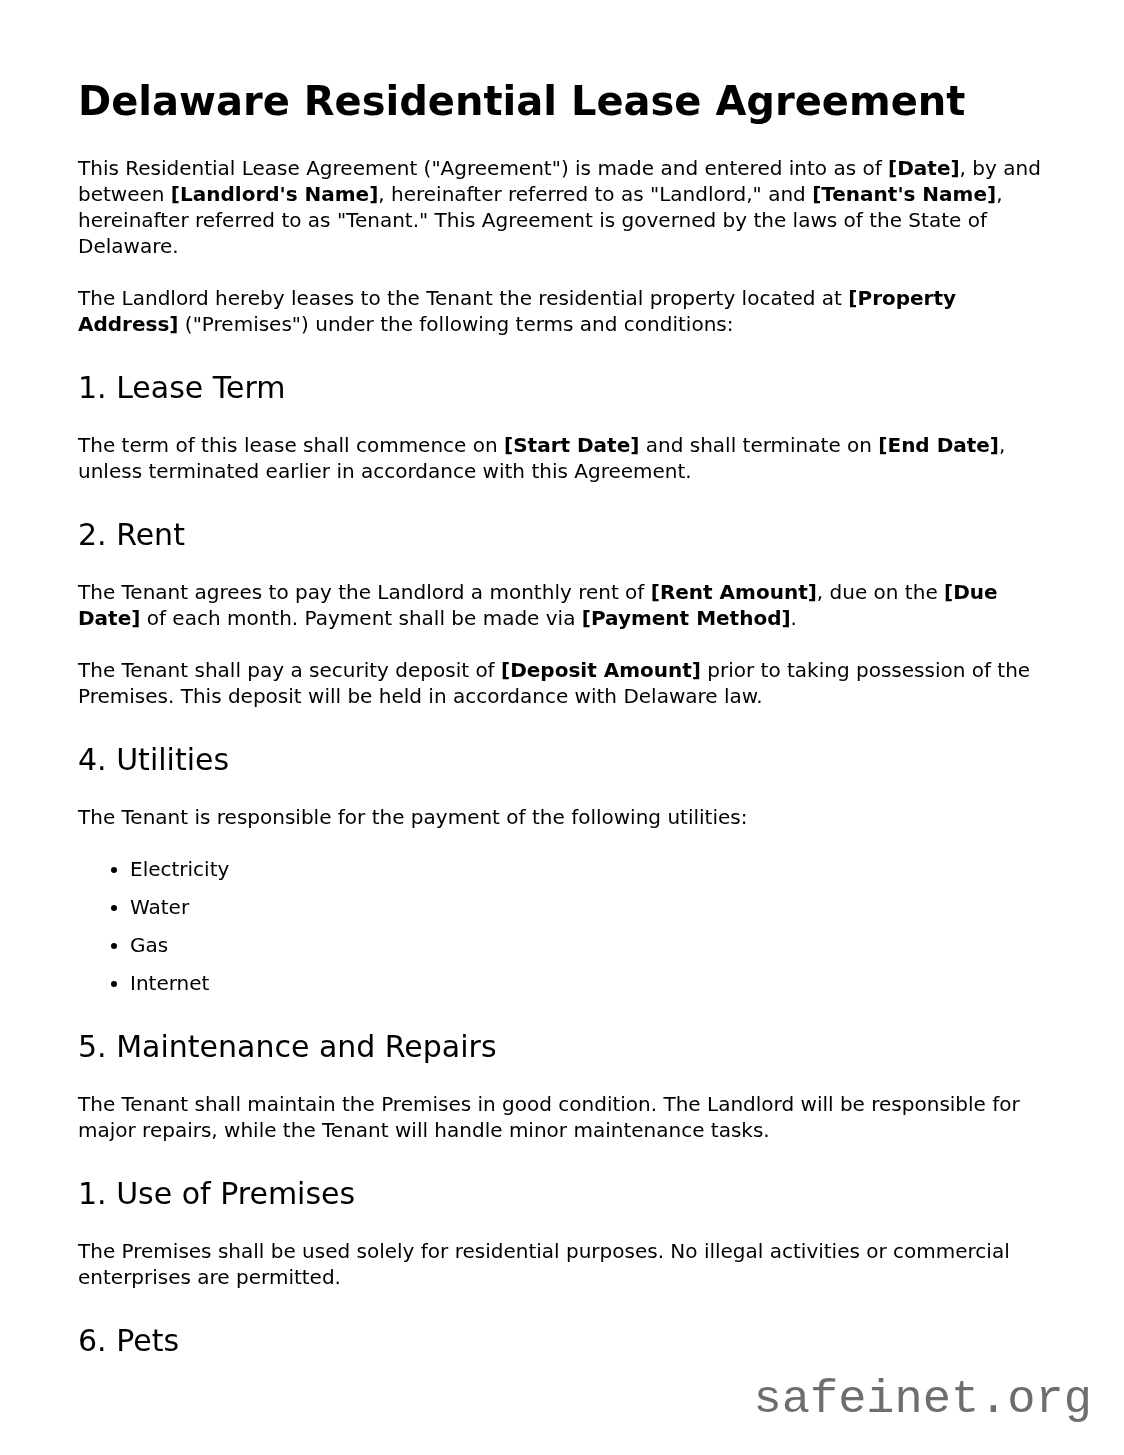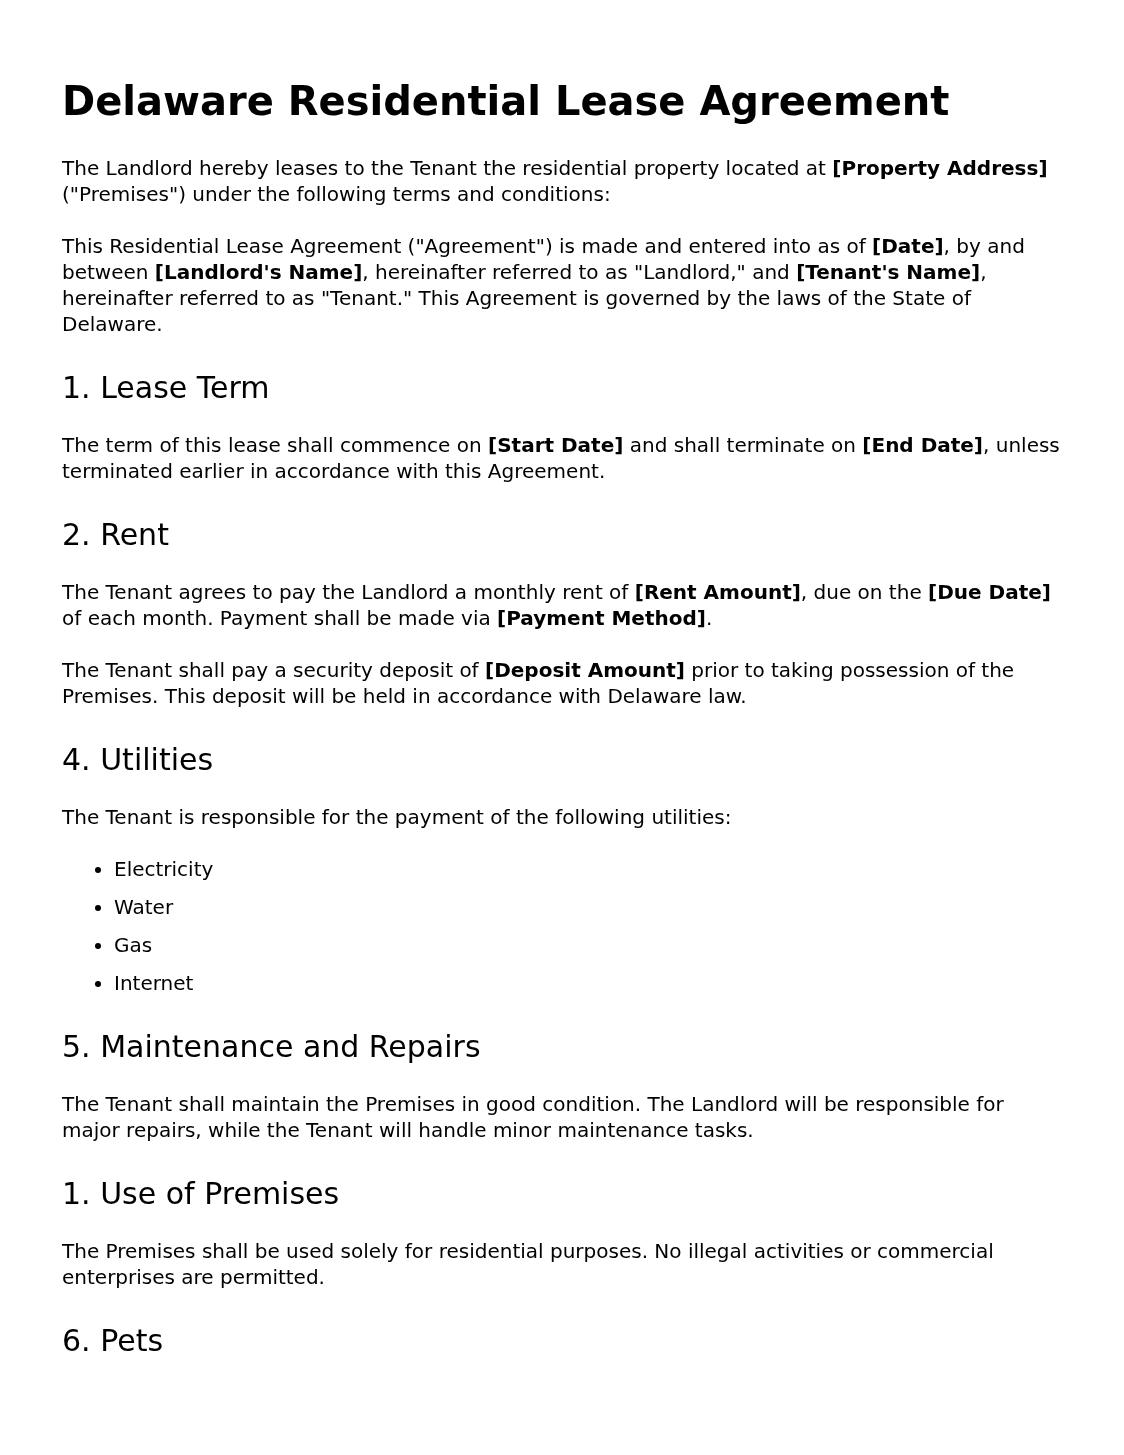--- a/index.html
+++ b/index.html
@@ -5,21 +5,21 @@
   html, body {
     margin: 0;
     padding: 0;
     background: #ffffff;
   }
   .page {
     position: relative;
     width: 1124px;
     height: 1455px;
     box-sizing: border-box;
-    padding: 56px 62px 0 62px;
+    padding: 56px 62px 0 78px;
     background: #ffffff;
     overflow: hidden;
     font-family: "DejaVu Sans", sans-serif;
     color: #000000;
     font-size: 20px;
     line-height: 26px;
   }
   .doc-title {
     font-size: 40px;
     line-height: 48px;
@@ -55,22 +55,22 @@
     letter-spacing: 0px;
   }
 </style>
 </head>
 <body>
 
 <div class="page">
 
   <h1 class="doc-title">Delaware Residential Lease Agreement</h1>
 
+  <p class="para">This Residential Lease Agreement ("Agreement") is made and entered into as of <strong>[Date]</strong>, by and between <strong>[Landlord's Name]</strong>, hereinafter referred to as "Landlord," and <strong>[Tenant's Name]</strong>, hereinafter referred to as "Tenant." This Agreement is governed by the laws of the State of Delaware.</p>
   <p class="para">The Landlord hereby leases to the Tenant the residential property located at <strong>[Property Address]</strong> ("Premises") under the following terms and conditions:</p>
-  <p class="para">This Residential Lease Agreement ("Agreement") is made and entered into as of <strong>[Date]</strong>, by and between <strong>[Landlord's Name]</strong>, hereinafter referred to as "Landlord," and <strong>[Tenant's Name]</strong>, hereinafter referred to as "Tenant." This Agreement is governed by the laws of the State of Delaware.</p>
 
   <h2 class="section-heading">1. Lease Term</h2>
   <p class="para">The term of this lease shall commence on <strong>[Start Date]</strong> and shall terminate on <strong>[End Date]</strong>, unless terminated earlier in accordance with this Agreement.</p>
 
   <h2 class="section-heading">2. Rent</h2>
   <p class="para">The Tenant agrees to pay the Landlord a monthly rent of <strong>[Rent Amount]</strong>, due on the <strong>[Due Date]</strong> of each month. Payment shall be made via <strong>[Payment Method]</strong>.</p>
 
   <p class="para">The Tenant shall pay a security deposit of <strong>[Deposit Amount]</strong> prior to taking possession of the Premises. This deposit will be held in accordance with Delaware law.</p>
 
   <h2 class="section-heading">4. Utilities</h2>
@@ -83,14 +83,15 @@
   </ul>
 
   <h2 class="section-heading">5. Maintenance and Repairs</h2>
   <p class="para">The Tenant shall maintain the Premises in good condition. The Landlord will be responsible for major repairs, while the Tenant will handle minor maintenance tasks.</p>
 
   <h2 class="section-heading">1. Use of Premises</h2>
   <p class="para">The Premises shall be used solely for residential purposes. No illegal activities or commercial enterprises are permitted.</p>
 
   <h2 class="section-heading">6. Pets</h2>
 
+  <div class="watermark" style="color: rgb(110, 110, 110);">safeinet.org</div>
 
 </div>
 
 </body></html>

